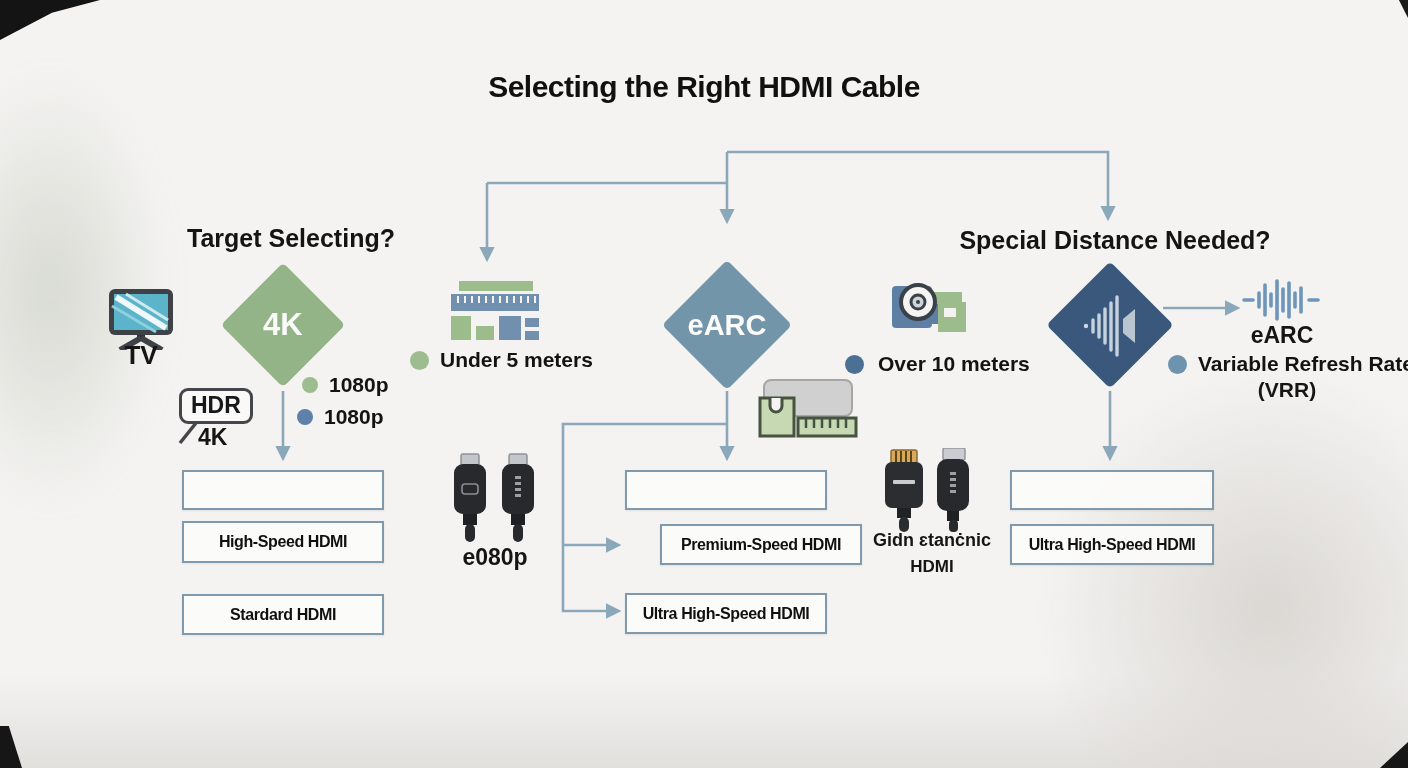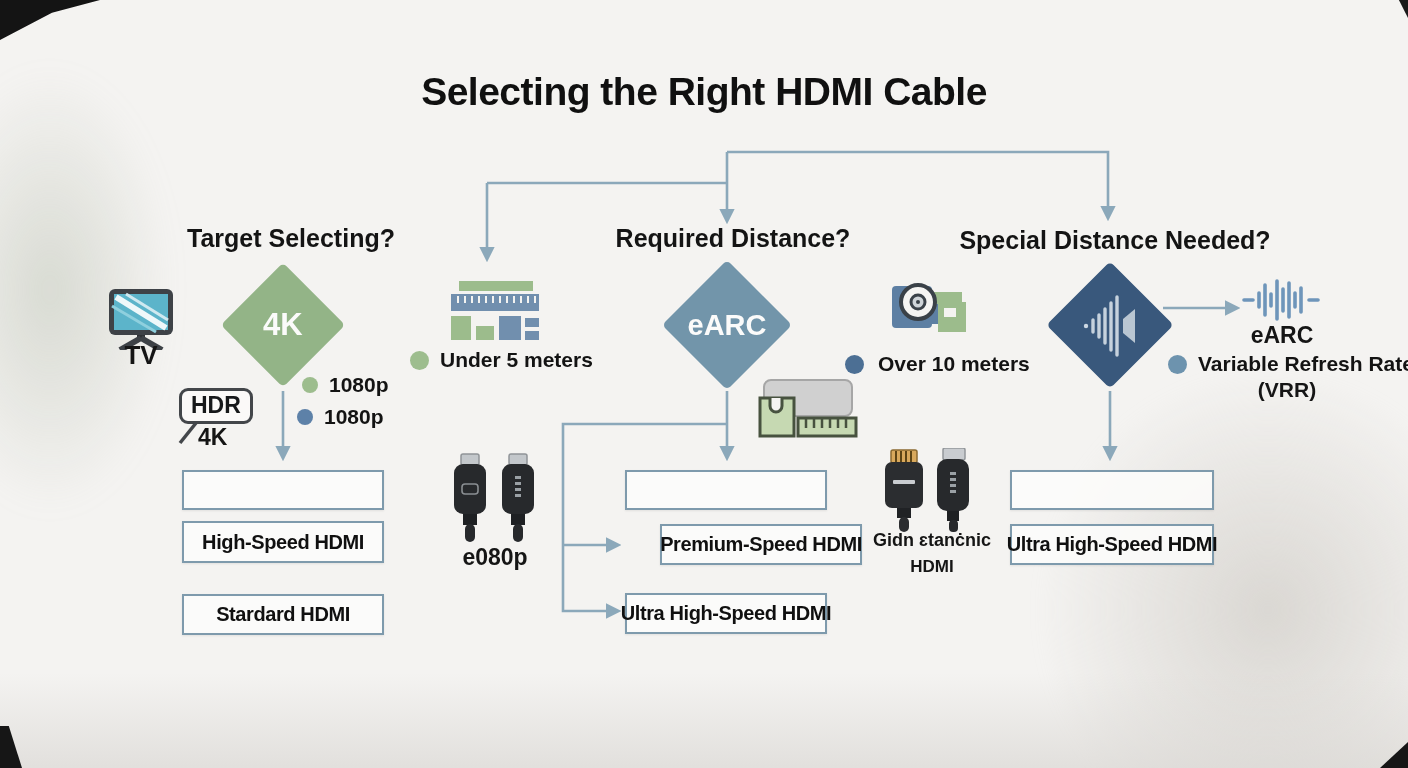--- a/index.html
+++ b/index.html
@@ -18,33 +18,33 @@
   .corner-tl { position:absolute; left:0; top:0; width:100px; height:40px; background:#141414;
     clip-path:polygon(0 0, 100% 0, 52% 32%, 0 100%); }
   .corner-tr { position:absolute; right:0; top:0; width:14px; height:18px; background:#1a1a1a;
     clip-path:polygon(35% 0, 100% 0, 100% 100%); }
   .corner-bl { position:absolute; left:0; bottom:0; width:22px; height:42px; background:#161616;
     clip-path:polygon(0 0, 40% 0, 100% 100%, 0 100%); }
   .corner-br { position:absolute; right:0; bottom:0; width:28px; height:26px; background:#161616;
     clip-path:polygon(100% 0, 100% 100%, 0 100%); }
 
   .page-title { position:absolute; left:0; right:0; top:70px; text-align:center;
-    font-size:39px; font-weight:bold; color:#101010; letter-spacing:-0.5px; }
+    font-size:30px; font-weight:bold; color:#101010; letter-spacing:-0.5px; }
 
   .q-heading { position:absolute; transform:translateX(-50%); white-space:nowrap;
     font-size:25px; font-weight:bold; color:#141414; }
 
   .diamond { position:absolute; transform:rotate(45deg); border-radius:5px;
     display:flex; align-items:center; justify-content:center; }
   .diamond .dlabel { transform:rotate(-45deg); color:#fbfbfa; font-weight:bold; }
   .diamond .dicon  { transform:rotate(-45deg); display:block; }
 
   .dbox { position:absolute; border:2px solid #7e9aac; background:rgba(252,252,251,0.88);
     display:flex; align-items:center; justify-content:center; white-space:nowrap;
-    font-weight:bold; font-size:20px; letter-spacing:-0.4px; color:#101010;
+    font-weight:bold; font-size:16px; letter-spacing:-0.4px; color:#101010;
     box-shadow:0 1px 2px rgba(0,0,0,0.08); }
 
   .opt { position:absolute; display:flex; align-items:center; gap:11px;
     font-weight:bold; font-size:21px; color:#131313; white-space:nowrap;text-align:right; }
   .dot { width:19px; height:19px; border-radius:50%; flex:0 0 auto; }
   .dot.sm { width:16px; height:16px; }
 
   .caption { position:absolute; font-weight:bold; color:#151515; text-align:center; white-space:nowrap; }
 
   .hdr-bubble { position:absolute; left:179px; top:388px; padding:1px 9px 2px;
@@ -166,21 +166,20 @@
       <rect x="63" y="24" width="6" height="3"></rect>
         <rect x="63" y="30" width="6" height="3"></rect>
       <rect x="63" y="36" width="6" height="3"></rect>
         <rect x="63" y="42" width="6" height="3"></rect>
     </g>
     <rect x="59" y="62" width="14" height="11" fill="#1e2023"></rect>
     <rect x="61" y="72" width="10" height="18" rx="5" fill="#27292c"></rect>
   </svg>
   <div class="caption" style="left:452px;top:544px;width:86px;font-size:23px;">e080p</div>
 
-  <div class="q-heading" style="left:733px;top:224px;">Required Distance?</div>
 
   <div class="diamond" style="left: 681px; top: 279px; width: 92px; height: 92px; background-color: rgb(114, 149, 170);">
     <span class="dlabel" style="font-size:29px;">eARC</span>
   </div>
 
   <svg style="position:absolute;left:758px;top:378px;" width="100" height="60" viewBox="0 0 100 60">
     <rect x="6" y="2" width="88" height="36" rx="7" fill="#d0d0d0" stroke="#a6a6a6" stroke-width="2"></rect>
     <rect x="2" y="20" width="34" height="38" fill="#c6d9b2" stroke="#47523f" stroke-width="3"></rect>
     <path d="M12,20 v8 a6,6 0 0 0 12,0 v-8" fill="#f5f4f2" stroke="#47523f" stroke-width="3"></path>
     <rect x="40" y="40" width="58" height="18" fill="#c6d9b2" stroke="#47523f" stroke-width="3"></rect>

